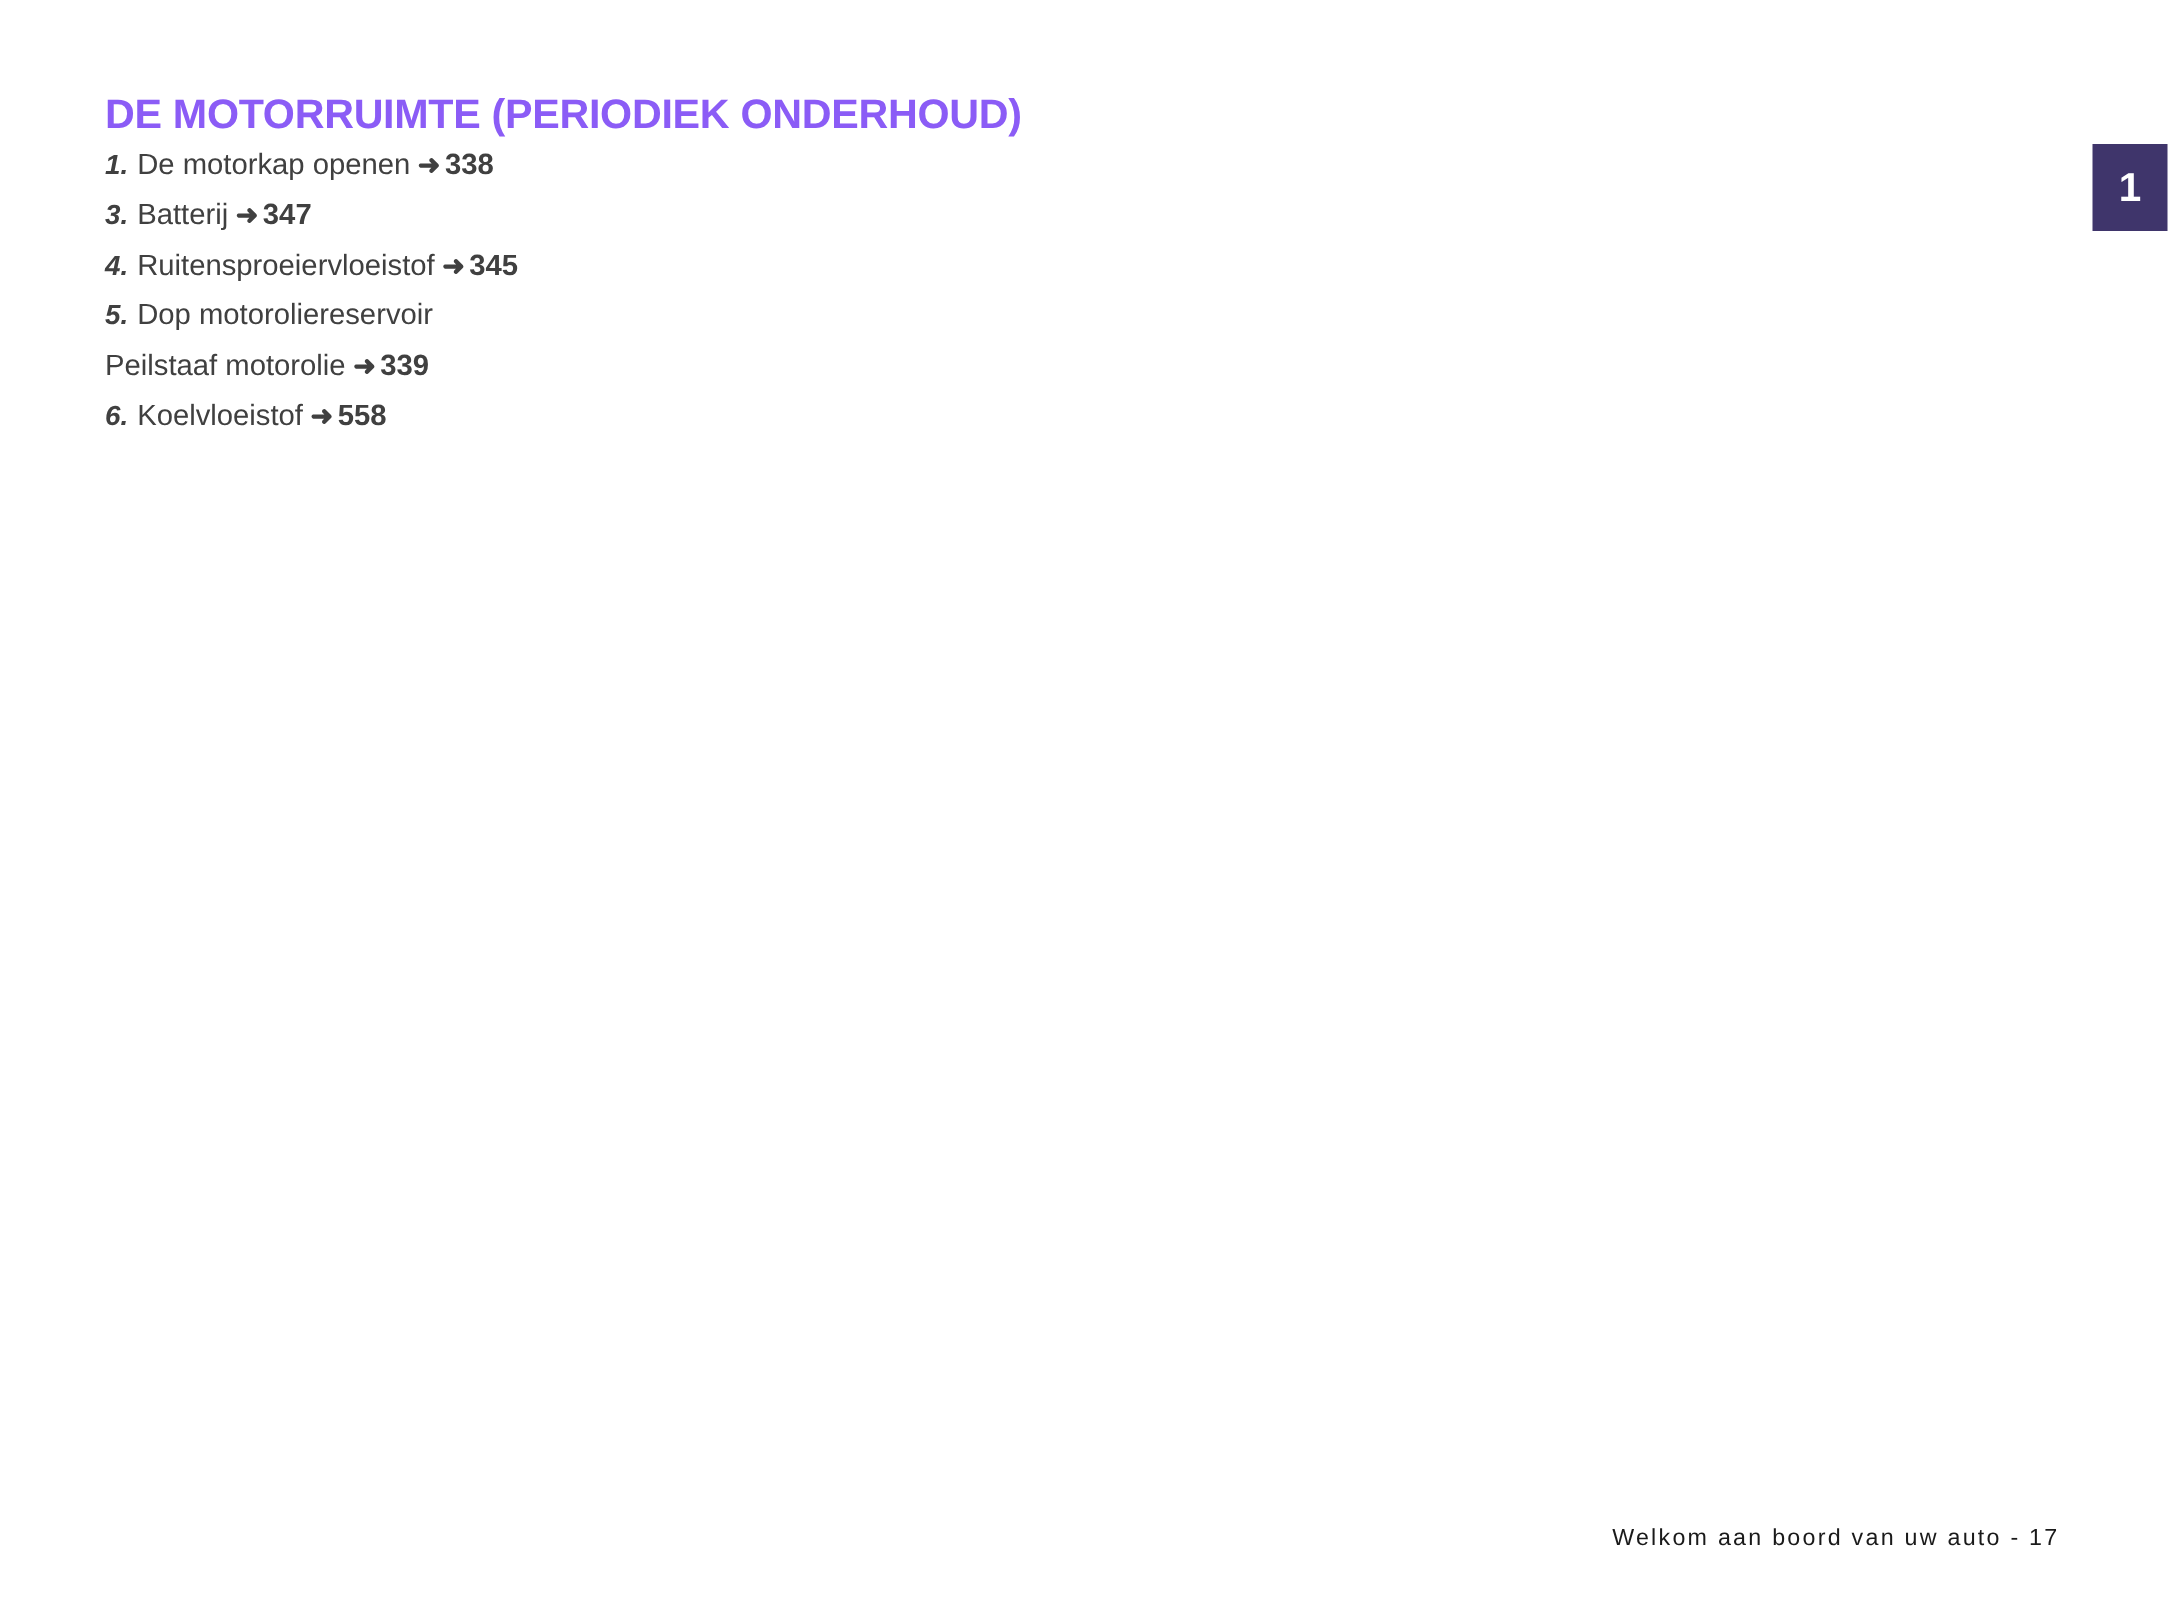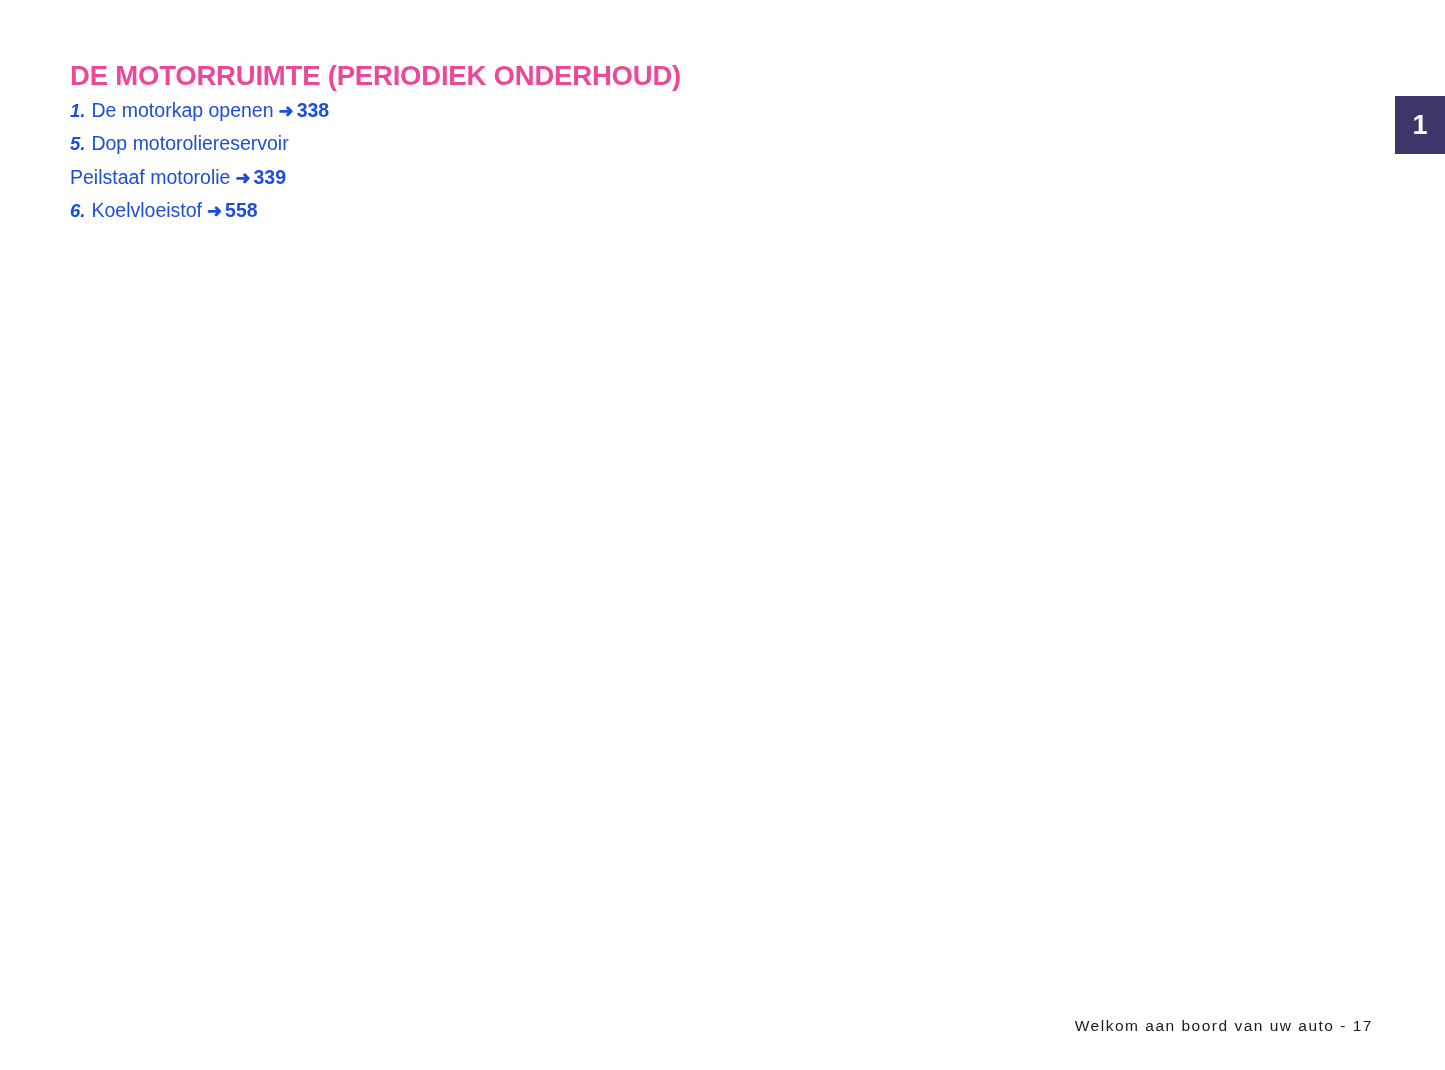--- a/index.html
+++ b/index.html
@@ -37,37 +37,37 @@
     font-family: "Liberation Sans", sans-serif;
   }
 
   .page-title {
     position: absolute;
     left: 70px;
     top: 42px;
     font-size: 27.5px;
     font-weight: bold;
     letter-spacing: -0.2px;
-    color: #ec4899;
+    color: #8b5cf6;
     white-space: nowrap;
   }
 
   .item-list {
     position: absolute;
     left: 70px;
     top: 100px;
     width: 700px;
   }
 
   .item {
     display: block;
     margin-bottom: 11.5px;
     font-size: 19.5px;
     line-height: 1.12;
-    color: #1d4ed8;
+    color: #404040;
     white-space: nowrap;
   }
 
   .item-num {
     font-weight: bold;
     font-style: italic;
     font-size: 18.5px;
     margin-right: 6px;
   }
 
@@ -114,21 +114,27 @@
 
   <h1 class="page-title">DE MOTORRUIMTE (PERIODIEK ONDERHOUD)</h1>
 
   <div class="item-list">
 
     <div class="item">
       <span class="item-num">1.</span><span class="item-label">De motorkap openen</span><span class="arrow">➜</span><span class="item-page">338</span>
     </div>
 
 
+    <div class="item">
+      <span class="item-num">3.</span><span class="item-label">Batterij</span><span class="arrow">➜</span><span class="item-page">347</span>
+    </div>
 
+    <div class="item">
+      <span class="item-num">4.</span><span class="item-label">Ruitensproeiervloeistof</span><span class="arrow">➜</span><span class="item-page">345</span>
+    </div>
 
     <div class="item">
       <span class="item-num">5.</span><span class="item-label">Dop motoroliereservoir</span>
       <span class="item-second-line"><span>Peilstaaf motorolie</span><span class="arrow">➜</span><span class="item-page">339</span></span>
     </div>
 
     <div class="item">
       <span class="item-num">6.</span><span class="item-label">Koelvloeistof</span><span class="arrow">➜</span><span class="item-page">558</span>
     </div>
 

